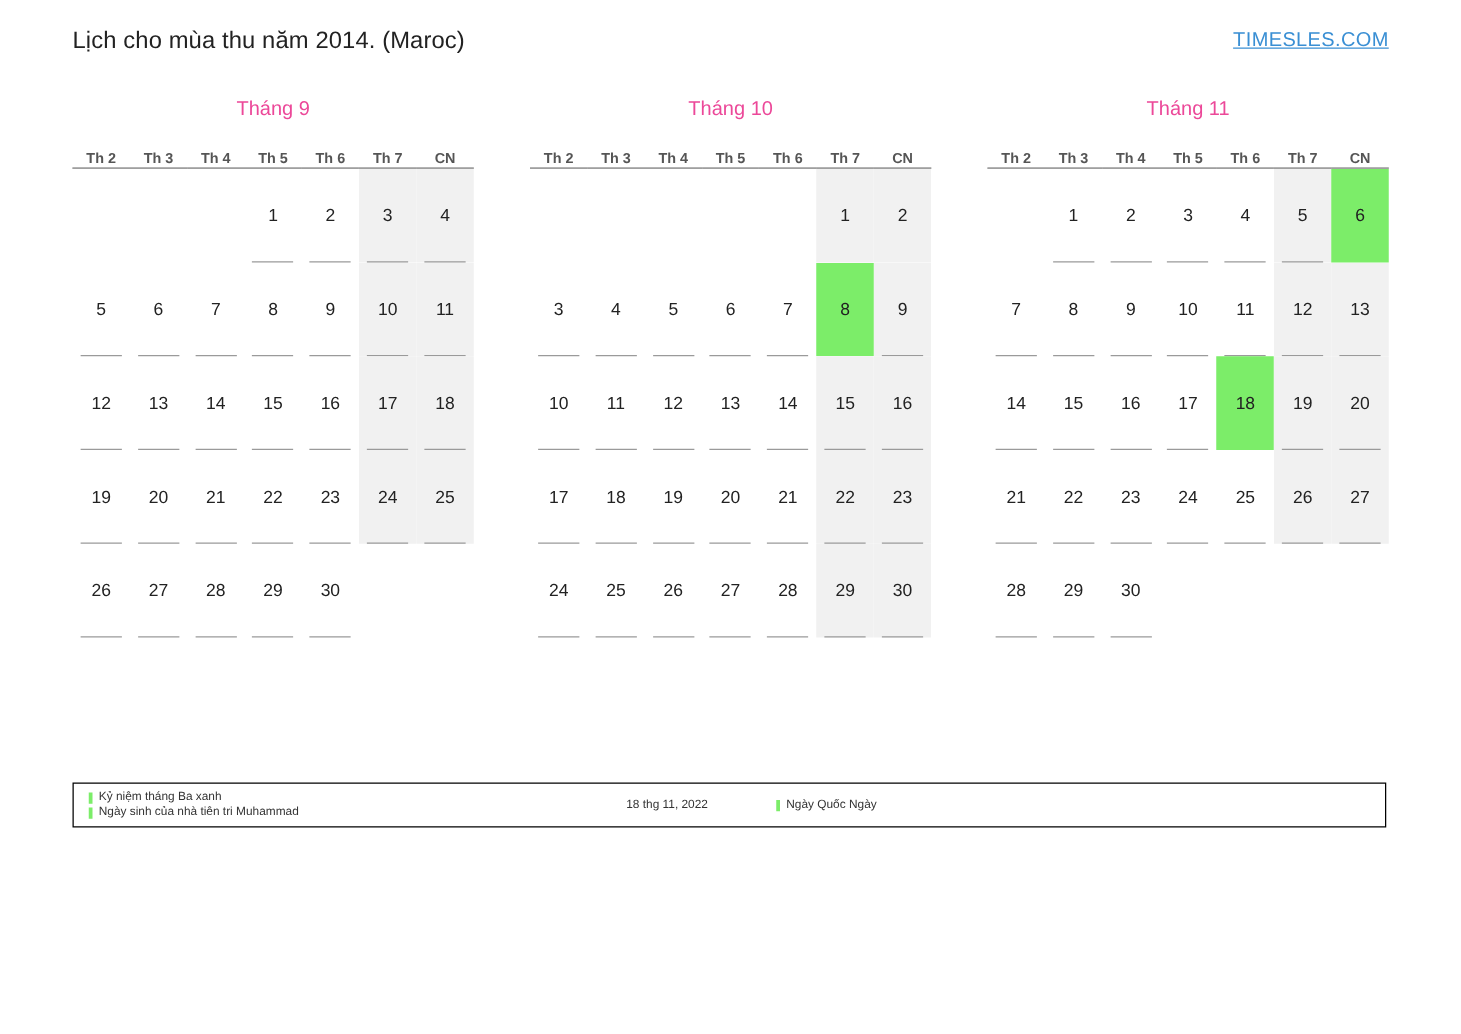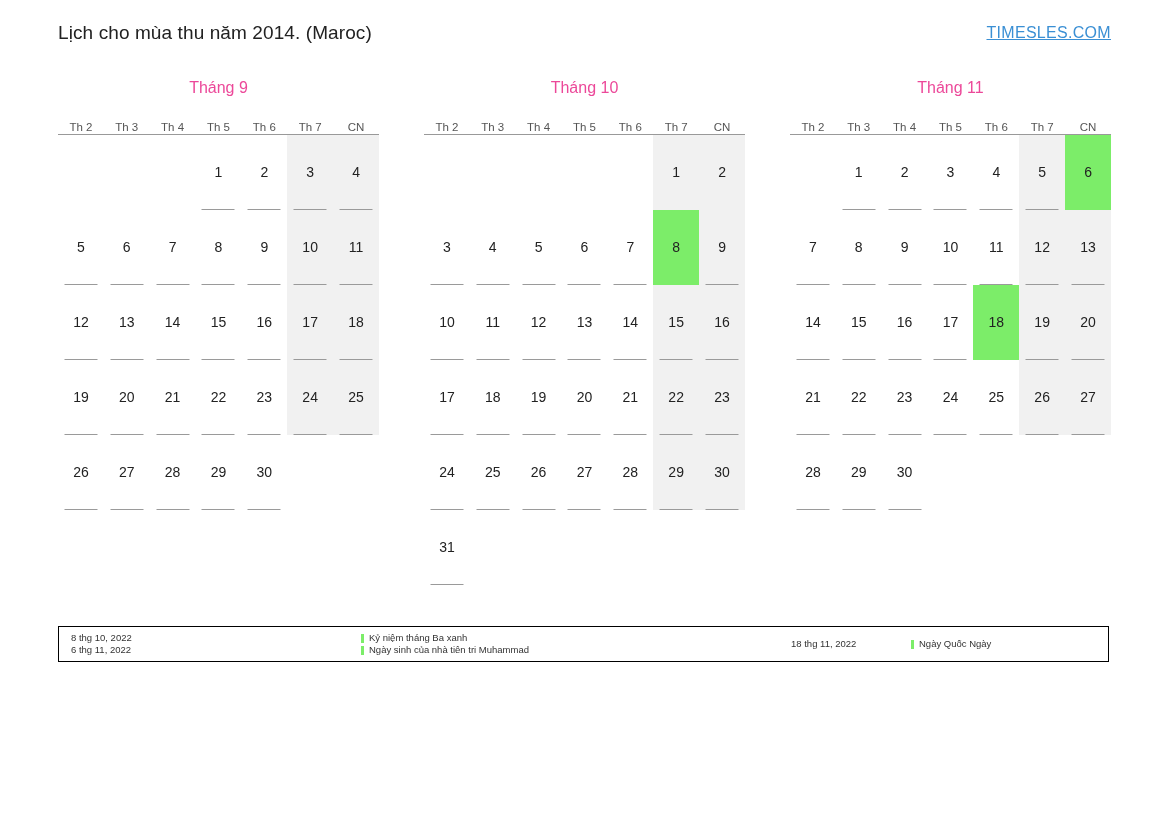--- a/index.html
+++ b/index.html
@@ -61,21 +61,21 @@
     height: 20px;
     line-height: 20px;
   }
   table.cal {
     border-collapse: collapse;
     width: 100%;
     table-layout: fixed;
   }
   table.cal th {
     font-size: 11.5px;
-    font-weight: normal;
+    font-weight: bold;
     color: #555555;
     text-align: center;
     border-bottom: 1px solid #999999;
     height: 20px;
     vertical-align: bottom;
   }
   table.cal td {
     height: 73px;
     text-align: center;
     vertical-align: middle;
@@ -441,43 +441,20 @@
               <td class="hasline">
                 <span class="cellinner">28</span>
               </td>
               <td class="weekend hasline">
                 <span class="cellinner">29</span>
               </td>
               <td class="weekend hasline">
                 <span class="cellinner">30</span>
               </td>
             </tr>
-            <tr>
-              <td class="hasline">
-                <span class="cellinner">31</span>
-              </td>
-              <td class="empty">
-                <span class="cellinner"></span>
-              </td>
-              <td class="empty">
-                <span class="cellinner"></span>
-              </td>
-              <td class="empty">
-                <span class="cellinner"></span>
-              </td>
-              <td class="empty">
-                <span class="cellinner"></span>
-              </td>
-              <td class="empty">
-                <span class="cellinner"></span>
-              </td>
-              <td class="empty">
-                <span class="cellinner"></span>
-              </td>
-            </tr>
           </tbody>
         </table>
       </div>
       <div class="month">
         <div class="month-name">Tháng 11</div>
         <table class="cal">
           <thead>
             <tr>
               <th>Th 2</th>
               <th>Th 3</th>
@@ -627,24 +604,20 @@
                 <span class="cellinner"></span>
               </td>
             </tr>
           </tbody>
         </table>
       </div>
     </div>
 
   <div class="legend">
     <div class="legend-inner">
-      <div class="legend-col dates1">
-        <div class="legend-line">8 thg 10, 2022</div>
-        <div class="legend-line">6 thg 11, 2022</div>
-      </div>
       <div class="legend-col names1">
         <div class="legend-line">
             <span class="swatch"></span>
             <span>Kỷ niệm tháng Ba xanh</span>
           </div>
         <div class="legend-line">
             <span class="swatch"></span>
             <span>Ngày sinh của nhà tiên tri Muhammad</span>
           </div>
       </div>

